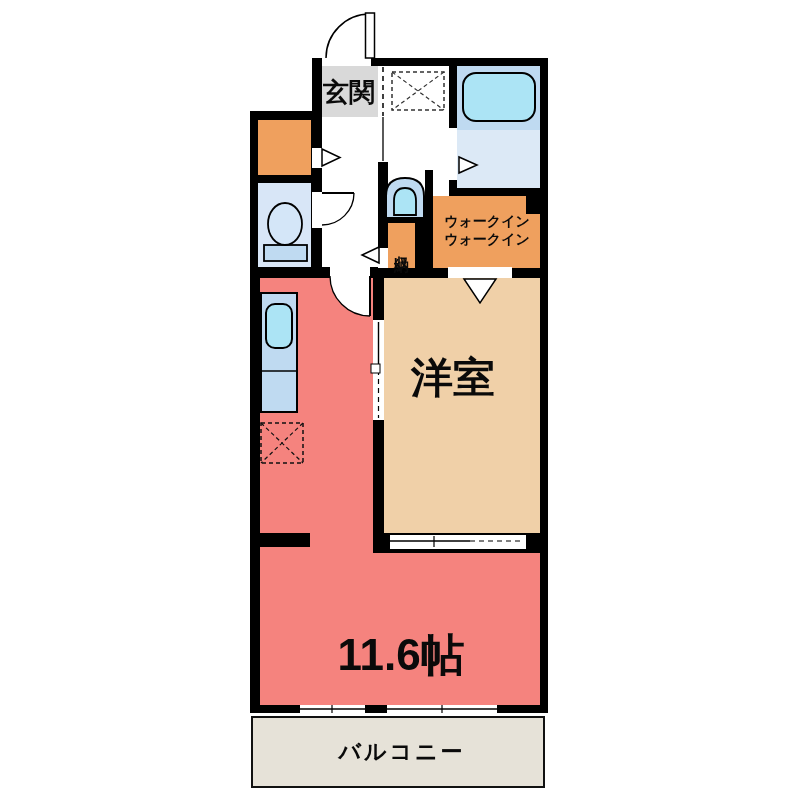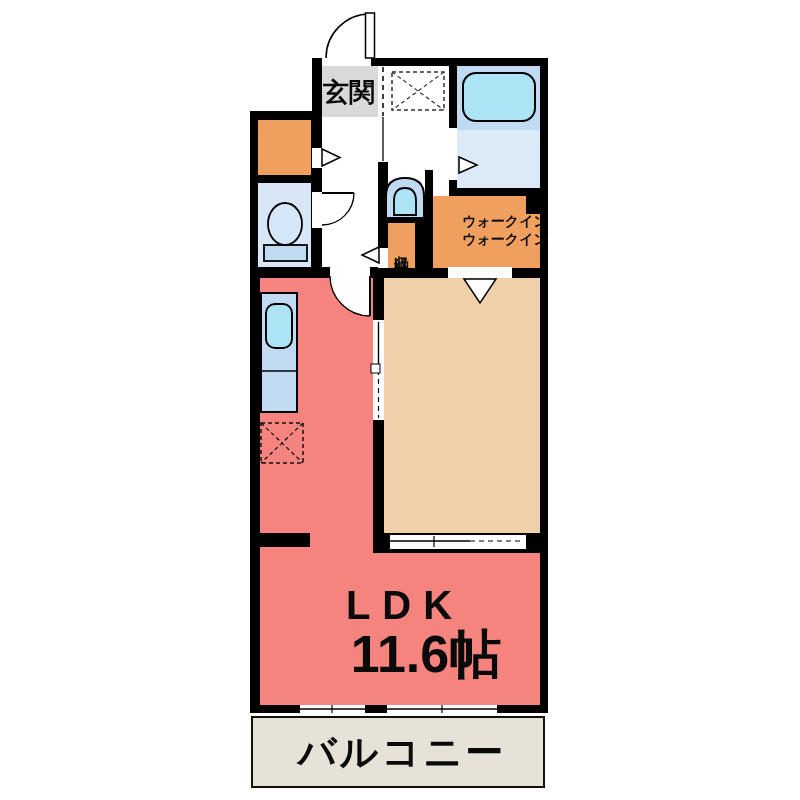--- a/index.html
+++ b/index.html
@@ -100,21 +100,21 @@
     <line x1="434" y1="536" x2="434" y2="547" stroke="#000" stroke-width="1.2"></line>
 
     <line x1="300" y1="709" x2="365" y2="709" stroke="#000" stroke-width="1.3"></line>
     <line x1="332" y1="705" x2="332" y2="713" stroke="#000" stroke-width="1.2"></line>
     <line x1="387" y1="709" x2="497" y2="709" stroke="#000" stroke-width="1.3"></line>
     <line x1="442" y1="705" x2="442" y2="713" stroke="#000" stroke-width="1.2"></line>
   </svg>
 
   <div class="lbl" style="left:349px;top:92px;font-size:26px;">玄関</div>
   <div class="lbl" style="left:401px;top:246px;font-size:15px;writing-mode:vertical-rl;text-orientation:upright;letter-spacing:2px;">収納</div>
-  <div class="lbl" style="left:505px;top:230px;font-size:14px;line-height:1.3;">
+  <div class="lbl" style="left:487px;top:230px;font-size:14px;line-height:1.3;">
     <div>ウォークイン</div>
     <div>ウォークイン</div>
   </div>
-  <div class="lbl" style="left:405px;top:605px;font-size:40px;letter-spacing:12px;">LDK</div>
-  <div class="lbl" style="left:401px;top:655px;font-size:52px;margin-left:25px;">11.6帖</div>
-  <div class="lbl" style="left:402px;top:752px;font-size:38px;letter-spacing:3px;">バルコニー</div>
+  <div class="lbl" style="left:453px;top:378px;font-size:42px;">洋室</div>
+  <div class="lbl" style="left:401px;top:655px;font-size:44px;">11.6帖</div>
+  <div class="lbl" style="left:402px;top:752px;font-size:22px;letter-spacing:3px;">バルコニー</div>
 
 </div>
 
 </body></html>

